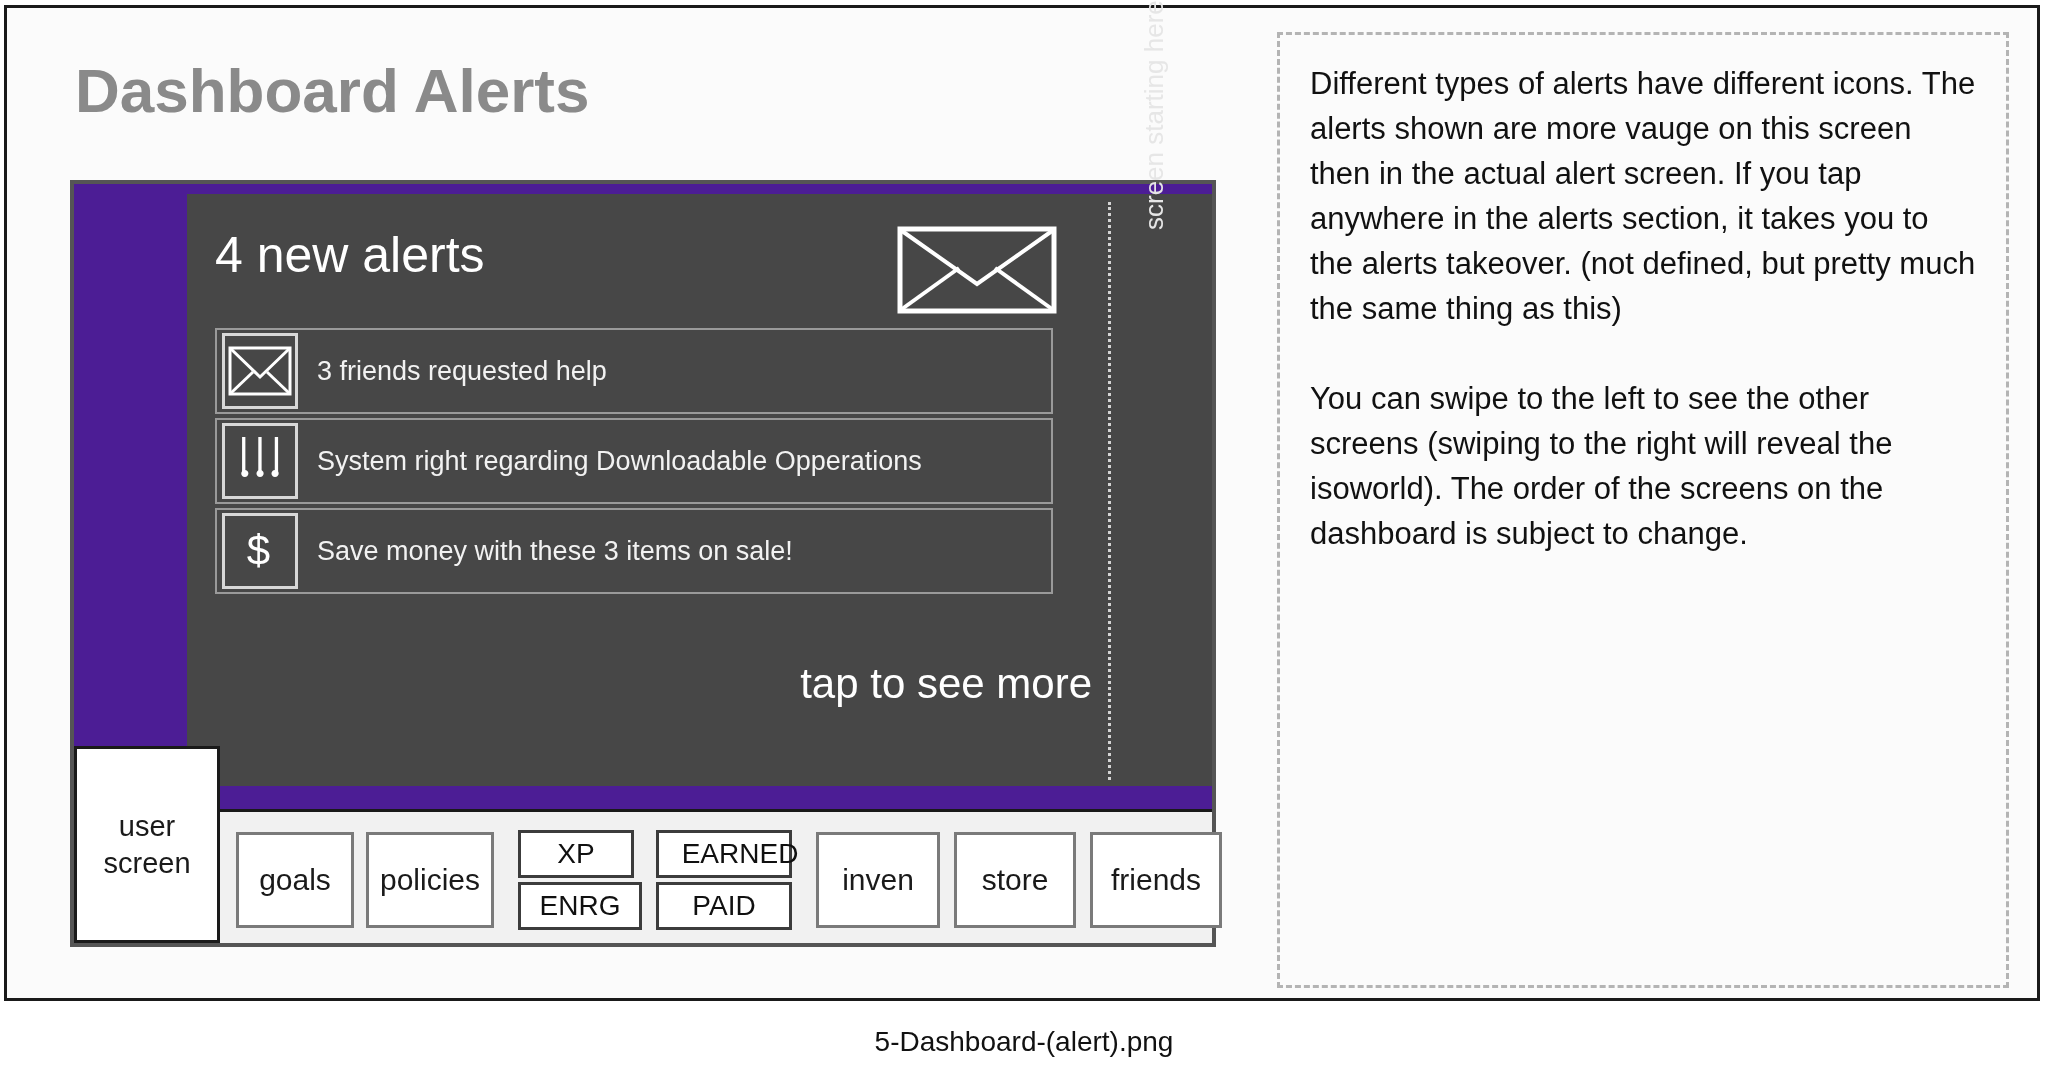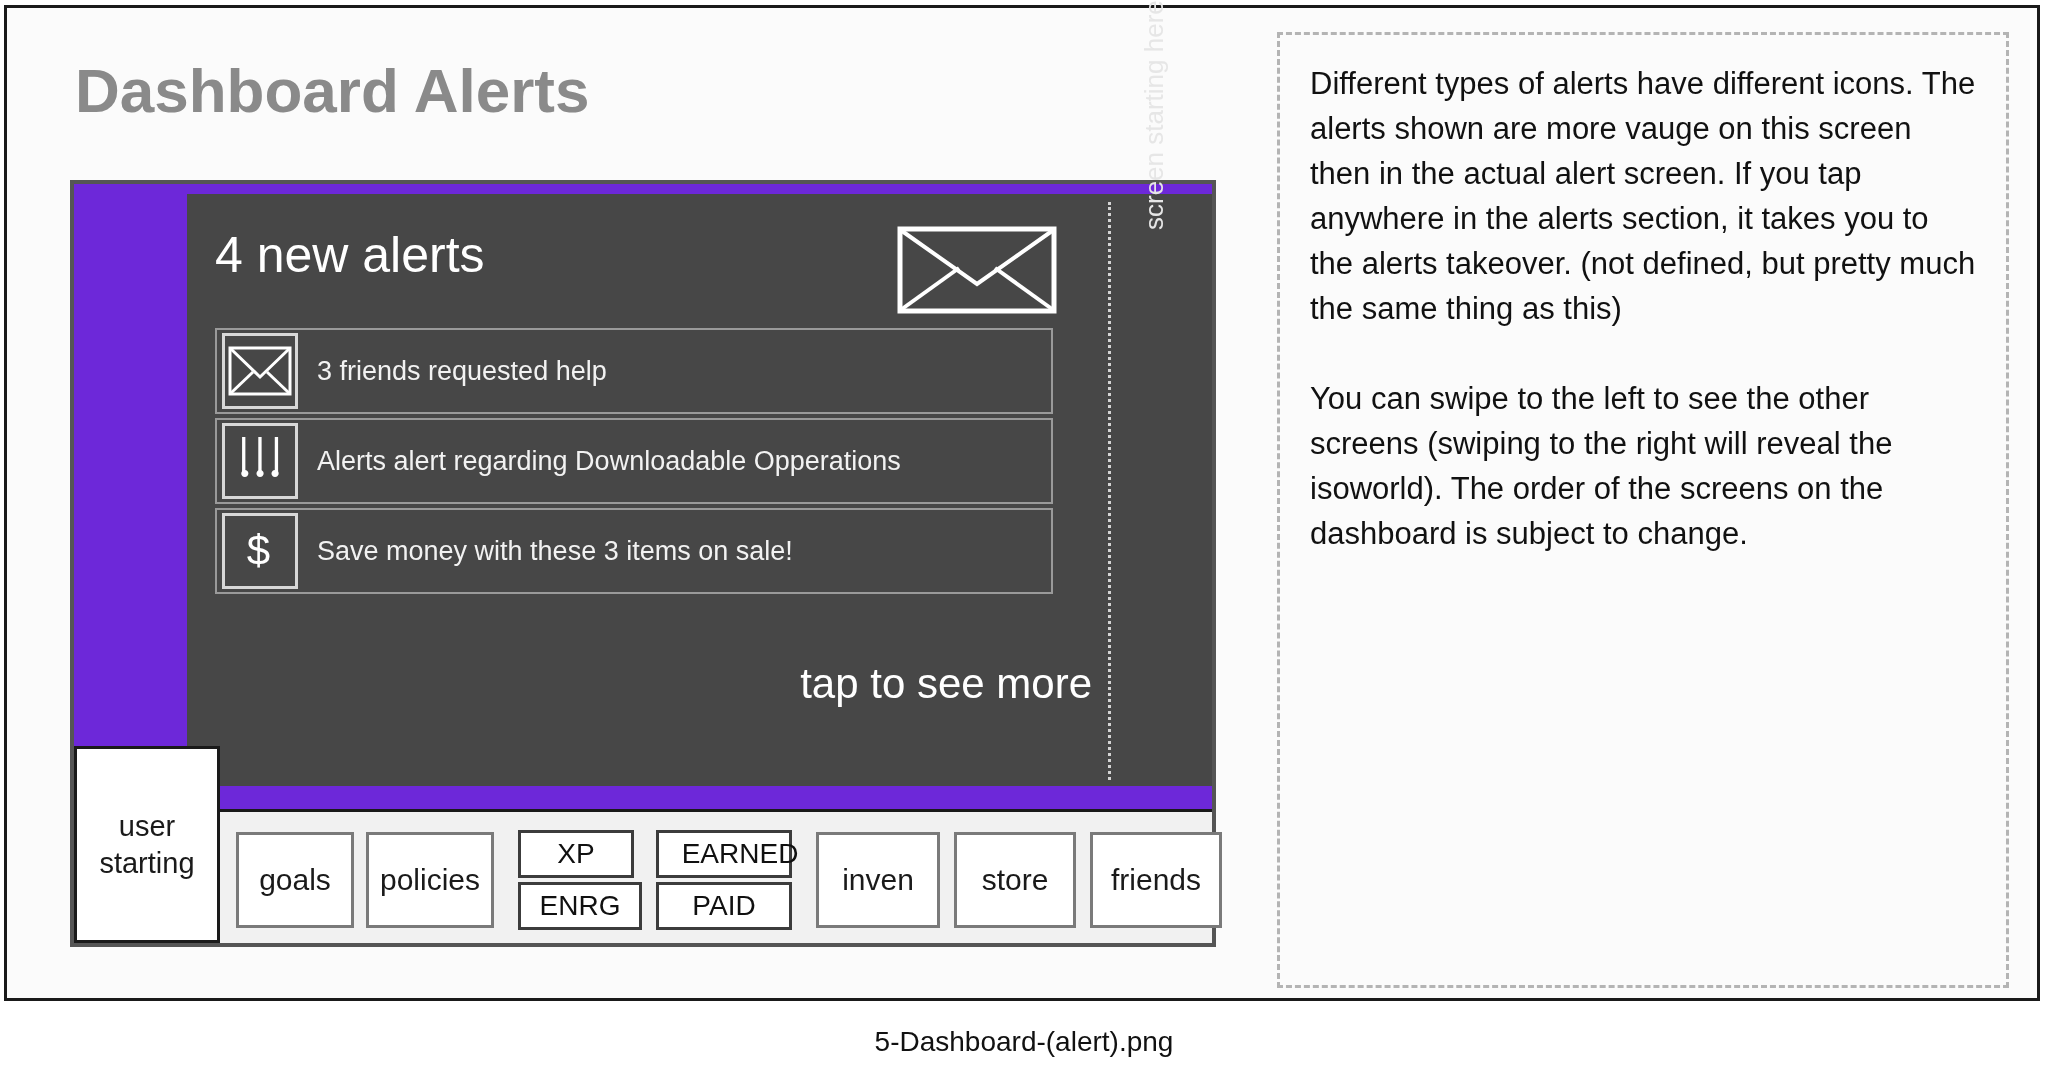--- a/index.html
+++ b/index.html
@@ -46,21 +46,21 @@
 
   
   #phone {
     position: absolute;
     left: 63px;
     top: 172px;
     width: 1146px;
     height: 767px;
     box-sizing: border-box;
     border: 4px solid #555555;
-    background: #6d28d9;
+    background: #4c1d95;
   }
 
   
   #alert-screen {
     position: absolute;
     left: 113px;
     top: 10px;
     width: 1025px;
     height: 592px;
     background: #474747;
@@ -319,21 +319,21 @@
             <div class="alert-text">3 friends requested help</div>
           </div>
 
           <div class="alert-row">
             <div class="alert-icon">
               <div class="bang-wrap">
                 <div class="bang-bars">|||</div>
                 <div class="bang-dots">•••</div>
               </div>
             </div>
-            <div class="alert-text">Alerts alert regarding Downloadable Opperations</div>
+            <div class="alert-text">System right regarding Downloadable Opperations</div>
           </div>
 
           <div class="alert-row">
             <div class="alert-icon">
               <span class="alert-icon-text">$</span>
             </div>
             <div class="alert-text">Save money with these 3 items on sale!</div>
           </div>
 
         </div>
@@ -346,21 +346,21 @@
 
           <span>screen starting here</span>
         </div>
 
       </div>
 
       <div id="bottom-nav">
 
         <div id="user-profile-tab">
           <div>user</div>
-          <div>starting</div>
+          <div>screen</div>
         </div>
 
         <div class="nav-btn" style="left:162px; top:20px; width:118px; height:96px;">
           <span>goals</span>
         </div>
 
         <div class="nav-btn" style="left:292px; top:20px; width:128px; height:96px;">
           <span>policies</span>
         </div>
 

